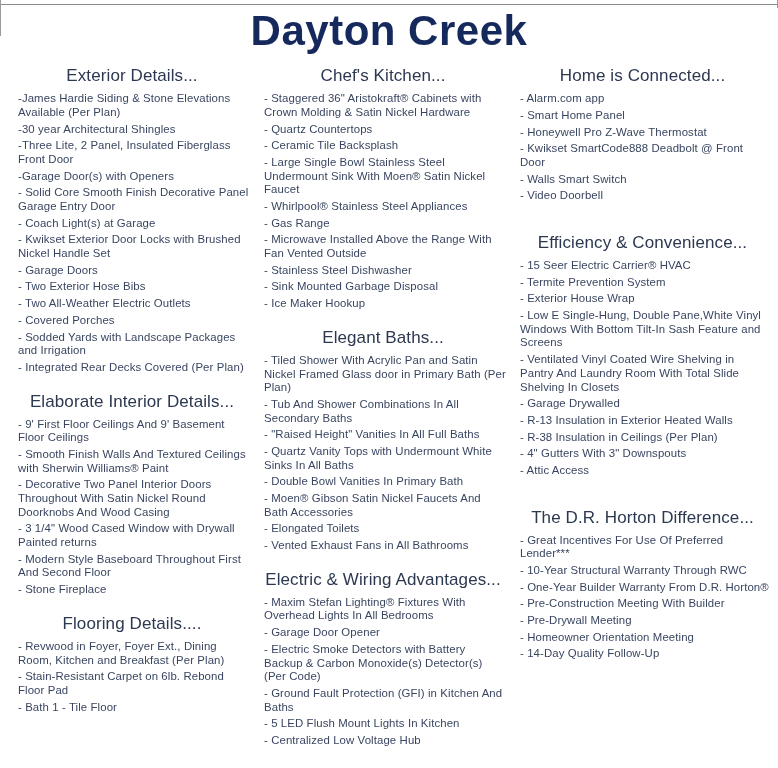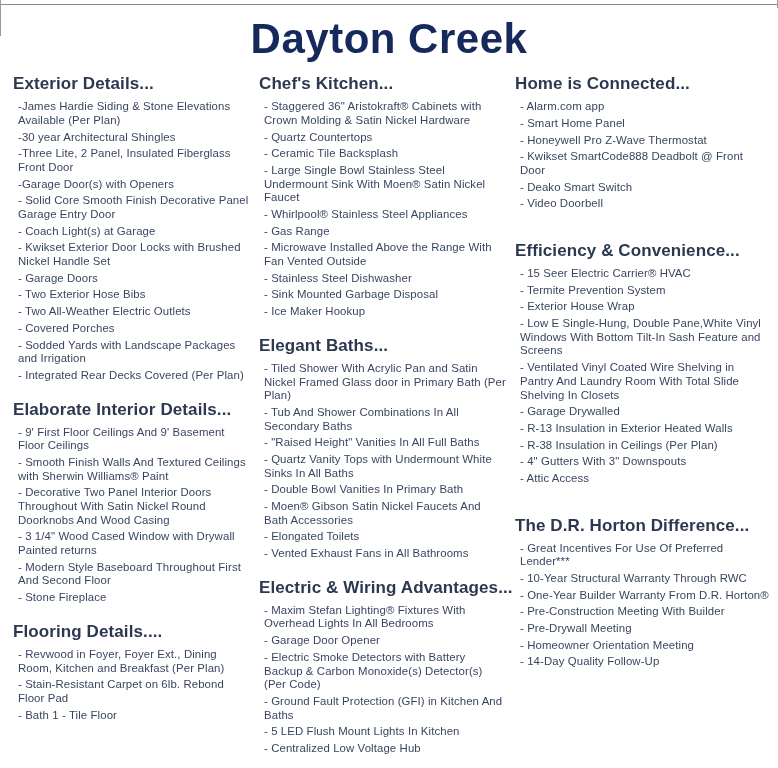--- a/index.html
+++ b/index.html
@@ -35,45 +35,46 @@
   #right-tick {
     position: absolute;
     top: 0;
     right: 0;
     width: 1px;
     height: 8px;
     background: #9a9a9a;
   }
   h1.page-title {
     margin: 0;
-    padding-top: 16px;
+    padding-top: 8px;
     text-align: center;
     font-size: 42px;
     font-weight: 600;
     letter-spacing: 0.5px;
     color: #16295c;
     line-height: 1.1;
   }
   #columns {
     display: grid;
     grid-template-columns: 238px 248px 1fr;
     column-gap: 8px;
     padding: 12px 8px 0 13px;
     box-sizing: border-box;
   }
   .col { min-width: 0; }
   .feature-section { margin-bottom: 17px; }
   .col3 .feature-section { margin-bottom: 30px; }
   .feature-section h2 {
     margin: 0 0 6px 0;
     font-size: 17px;
-    font-weight: 700;
+    font-weight: 400;
     color: #2c3850;
     letter-spacing: 0.1px;
     white-space: nowrap;
+    text-align: center;
   }
   .items { padding-left: 5px; }
   .feature-item {
     margin: 0 0 3px 0;
     font-size: 11.4px;
     line-height: 1.2;
     color: #394560;
     letter-spacing: 0.1px;
   }
 </style>
@@ -169,21 +170,21 @@
         </section>
       </div>
     <div class="col col3">
         <section class="feature-section">
           <h2>Home is Connected...</h2>
           <div class="items">
             <p class="feature-item">- Alarm.com app</p>
             <p class="feature-item">- Smart Home Panel</p>
             <p class="feature-item">- Honeywell Pro Z-Wave Thermostat</p>
             <p class="feature-item">- Kwikset SmartCode888 Deadbolt @ Front Door</p>
-            <p class="feature-item">- Deako Smart Switch</p>
+            <p class="feature-item">- Walls Smart Switch</p>
             <p class="feature-item">- Video Doorbell</p>
           </div>
         </section>
         <section class="feature-section">
           <h2>Efficiency &amp; Convenience...</h2>
           <div class="items">
             <p class="feature-item">- 15 Seer Electric Carrier® HVAC</p>
             <p class="feature-item">- Termite Prevention System</p>
             <p class="feature-item">- Exterior House Wrap</p>
             <p class="feature-item">- Low E Single-Hung, Double Pane,White Vinyl Windows With Bottom Tilt-In Sash Feature and Screens</p>

